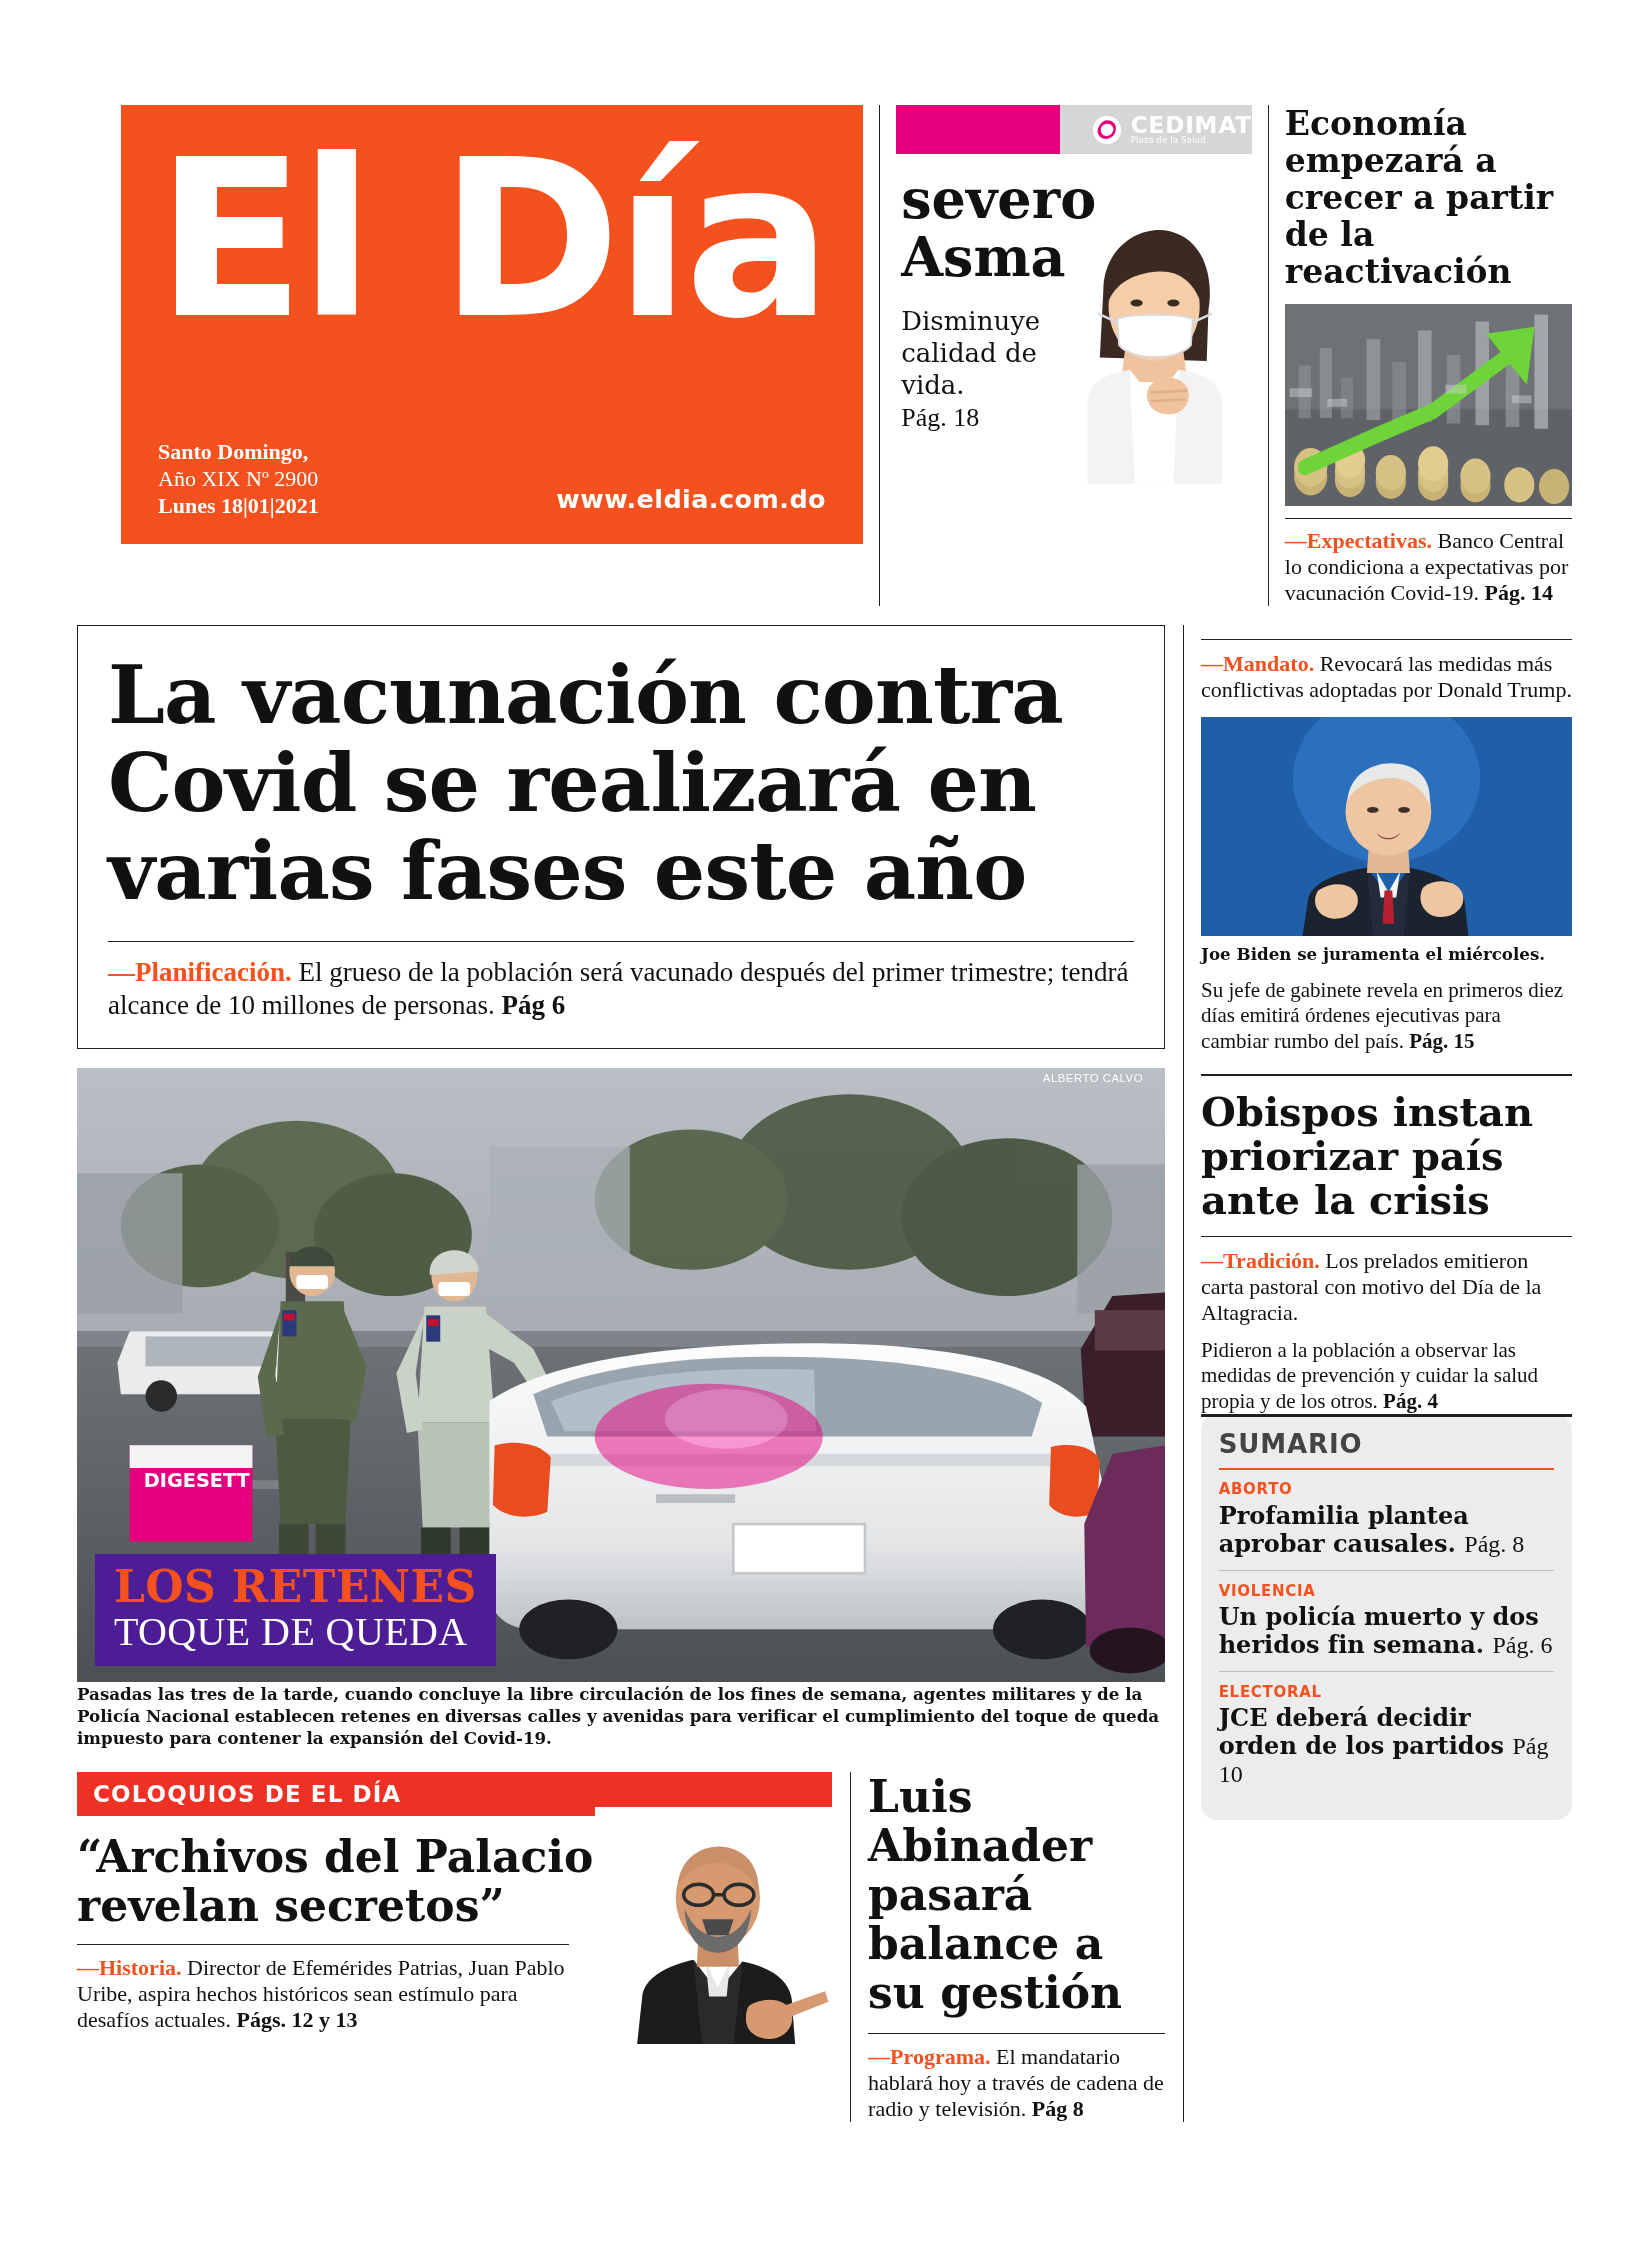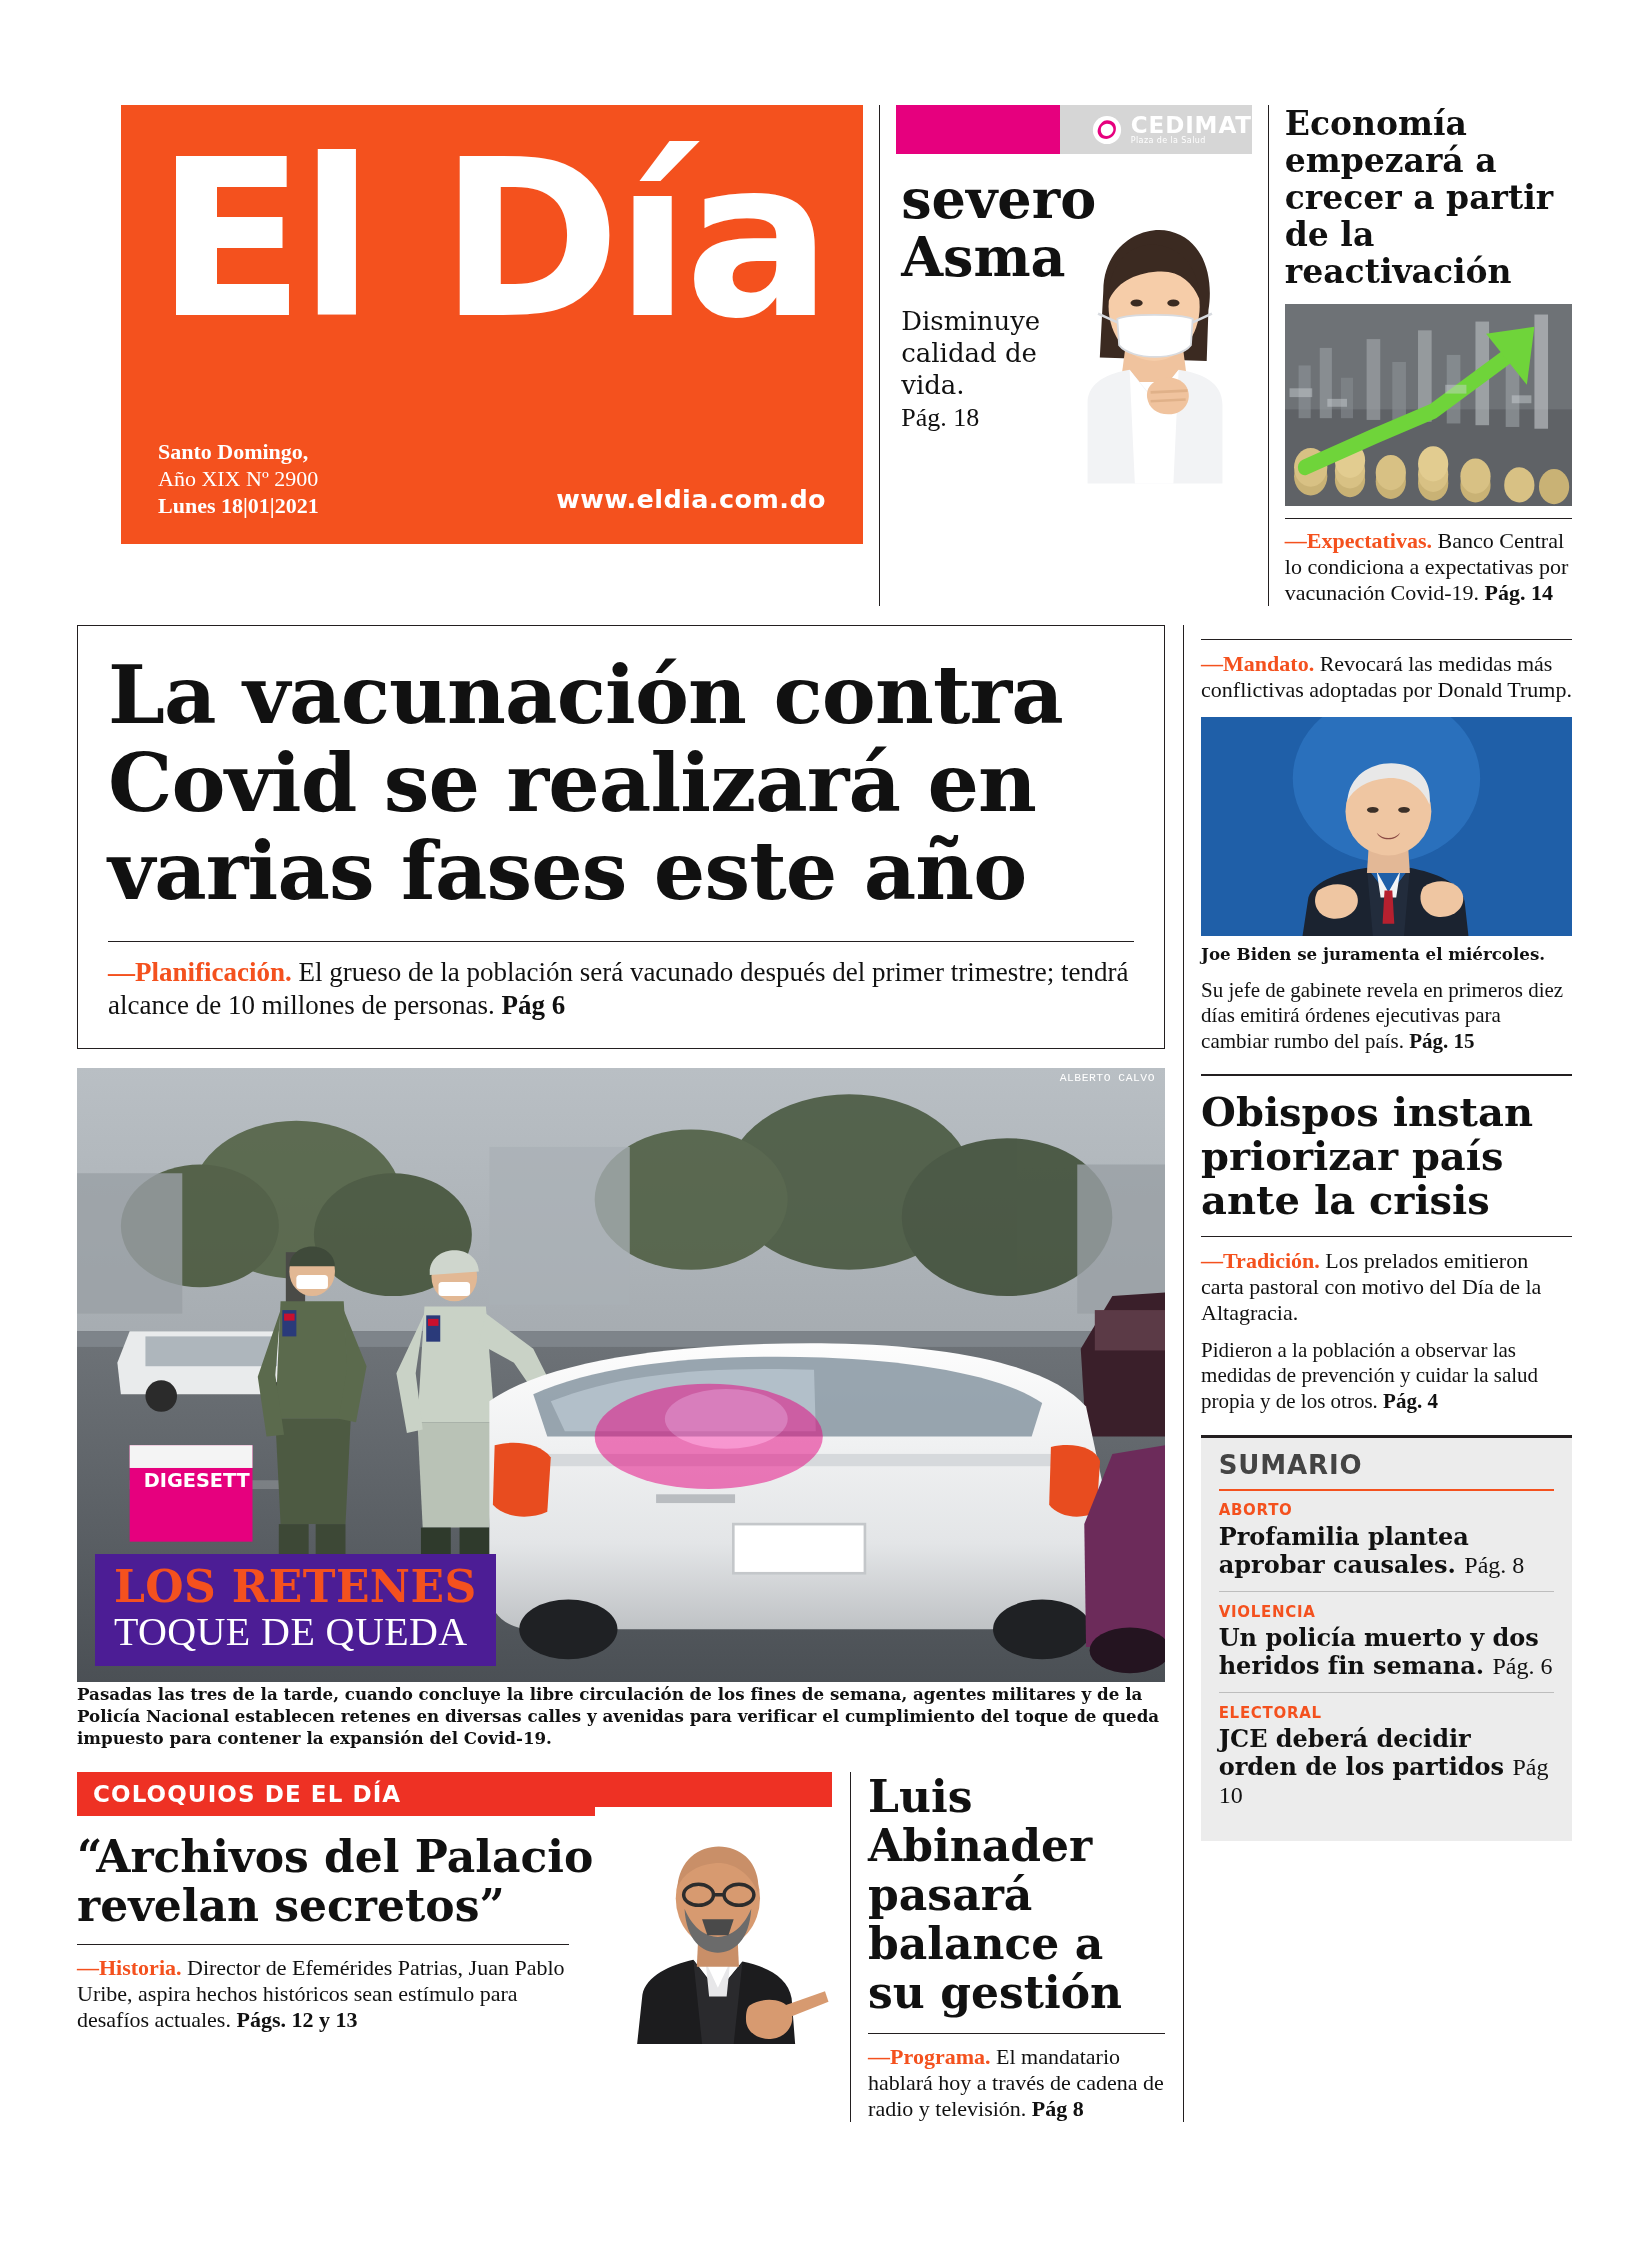--- a/index.html
+++ b/index.html
@@ -128,22 +128,22 @@
   }
   .lead-deck .kick{color:#f4511e;font-weight:bold;}
   .lead-deck b{font-weight:bold;}
 
   
   .photo-main{
     margin-top:19.3px;width:1088px;height:614px;position:relative;overflow:hidden;
     background:#8a8f94;
   }
   .photo-credit{
-    position:absolute;right:10px;top:3.5px;z-index:6;
-    font-family:Liberation Mono, monospace;
+    position:absolute;right:22px;top:3.5px;z-index:6;
+    font-family:Liberation Sans, sans-serif;
     font-size:11.4px;color:#ffffff;letter-spacing:0.5px;
   }
   .overlay-box{
     position:absolute;left:17.6px;bottom:16px;z-index:6;
     background:#4c1d95;padding:8.8px 19.3px 12.3px 19.3px;
   }
   .ov-1{
     font-family:"DejaVu Serif", serif;font-weight:bold;
     color:#f4511e;font-size:44px;line-height:47px;letter-spacing:0.4px;
   }
@@ -173,21 +173,21 @@
     font-size:16.7px;line-height:21px;color:#111;margin-top:8.8px;
   }
   .rc-body{
     font-family:"Liberation Serif", serif;font-size:21px;line-height:25.5px;color:#111;margin-top:12.3px;
   }
   .rc-body b{font-weight:bold;}
   .rc-hr-thick{height:2.6px;background:#231f20;margin:19.3px 0 14px 0;}
 
   
   .sumario{
-    background:#ececec;margin-top:21px;padding:16px 17.6px 19.3px 17.6px;box-sizing:border-box;
+    background:#ececec;padding:16px 17.6px 19.3px 17.6px;box-sizing:border-box;border-radius:16px;
   }
   .sumario-top{height:2.6px;background:#231f20;margin:-16px -17.6px 12.3px -17.6px;}
   .sumario-h{
     font-family:"DejaVu Sans", sans-serif;font-weight:bold;
     font-size:26px;letter-spacing:0.9px;color:#444;margin-bottom:8.8px;
   }
   .sum-divider{height:1.8px;background:#f4511e;margin:7px 0 10.5px 0;}
   .sum-item{margin-bottom:12.3px;}
   .sum-kick{
     font-family:"DejaVu Sans", sans-serif;font-weight:bold;font-size:15px;

